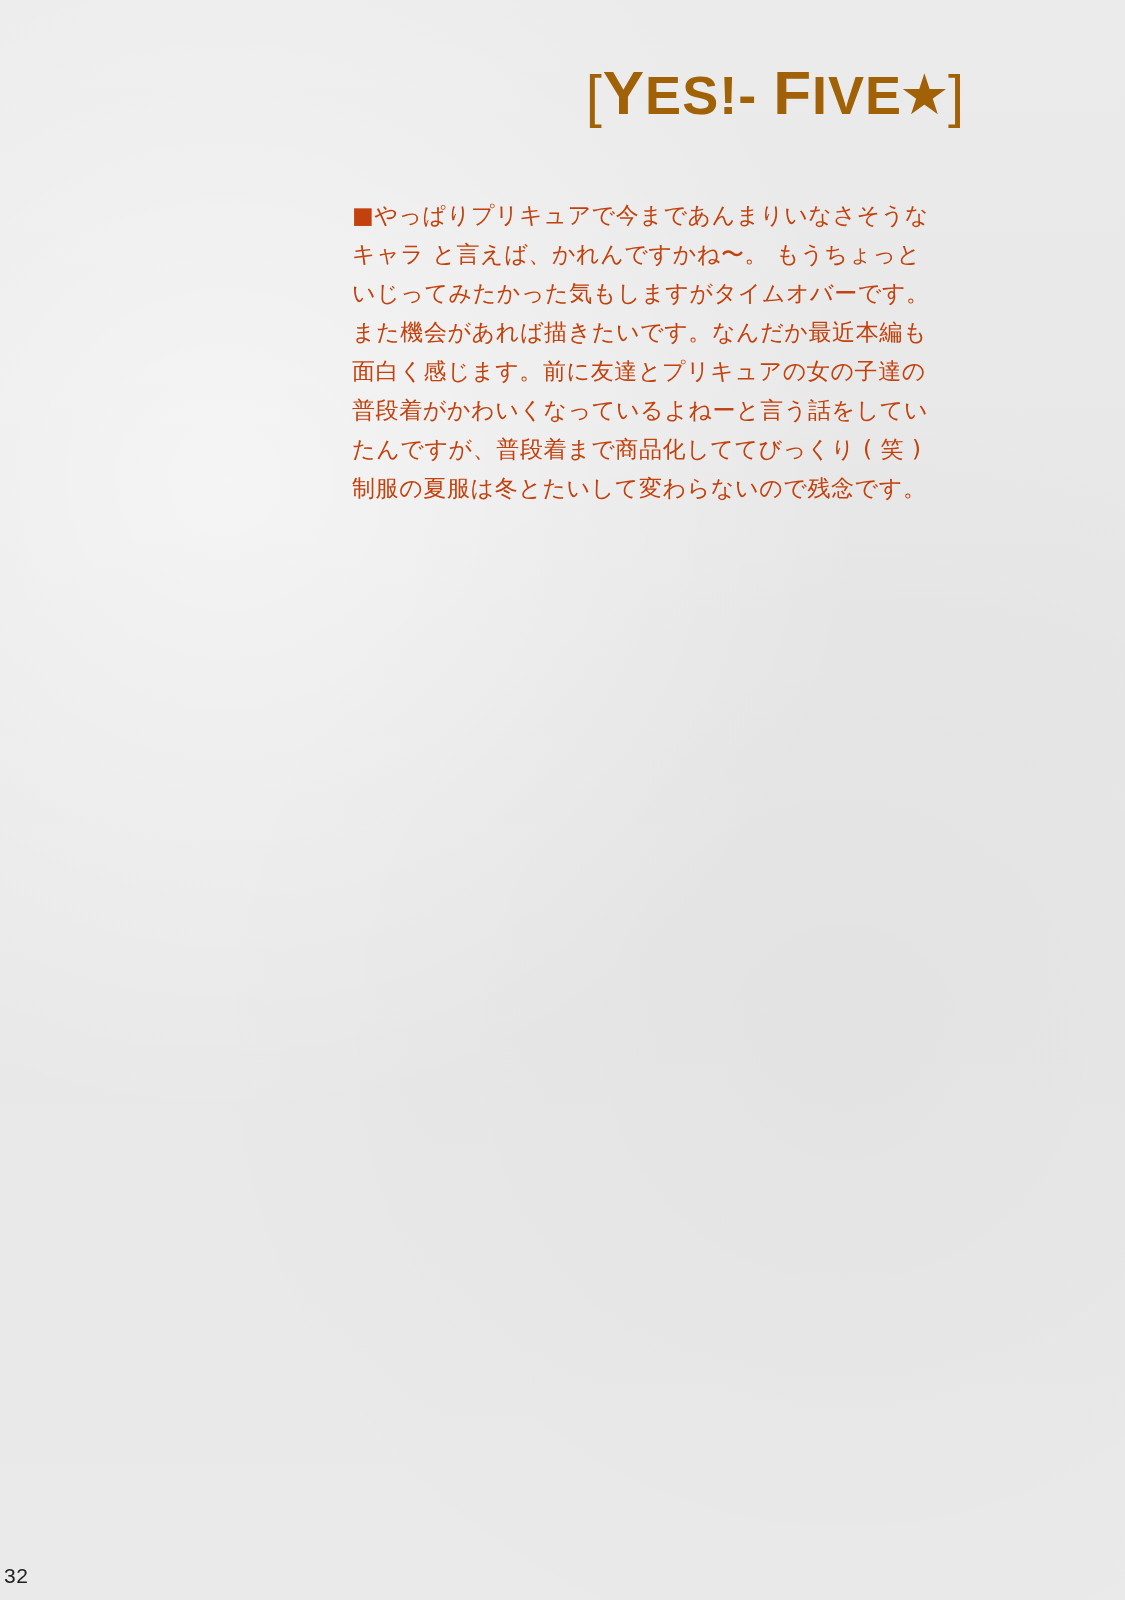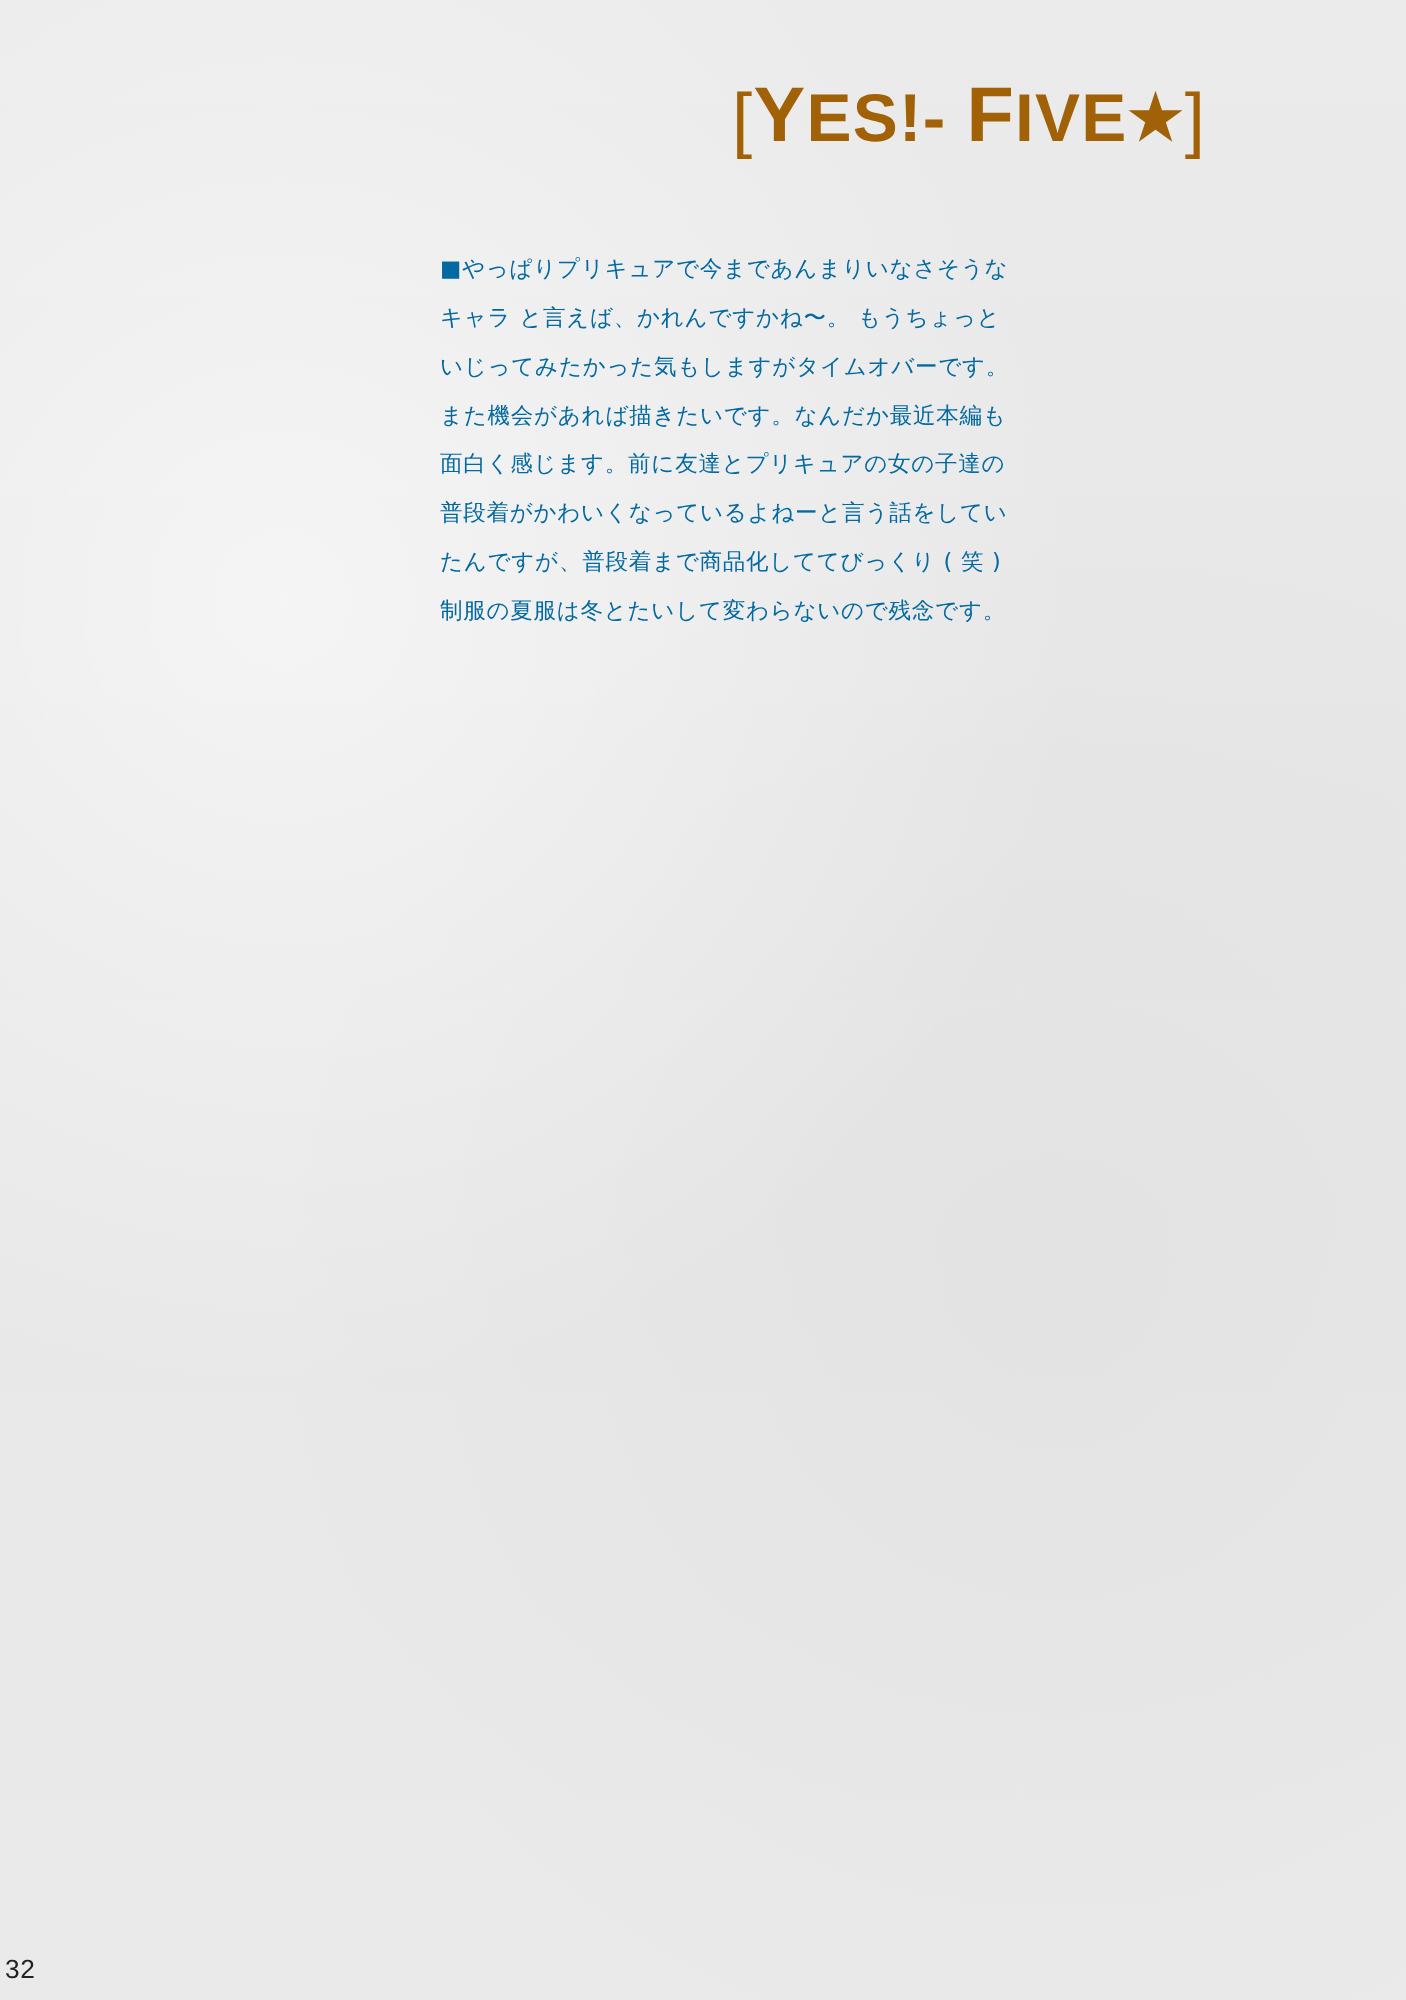--- a/index.html
+++ b/index.html
@@ -45,22 +45,22 @@
   }
   .title .star {
     font-size: 50px;
     vertical-align: 2px;
   }
   .afterword {
     position: absolute;
     top: 196px;
     left: 352px;
     width: 660px;
-    color: #0369a1;
-    font-size: 18px;
+    color: #c2410c;
+    font-size: 23px;
     line-height: 39px;
     letter-spacing: 0.6px;
     font-family: "DejaVu Sans", "Liberation Sans", sans-serif;
   }
   .afterword p {
     margin: 0;
     white-space: pre-wrap;
   }
   .page-number {
     position: absolute;

